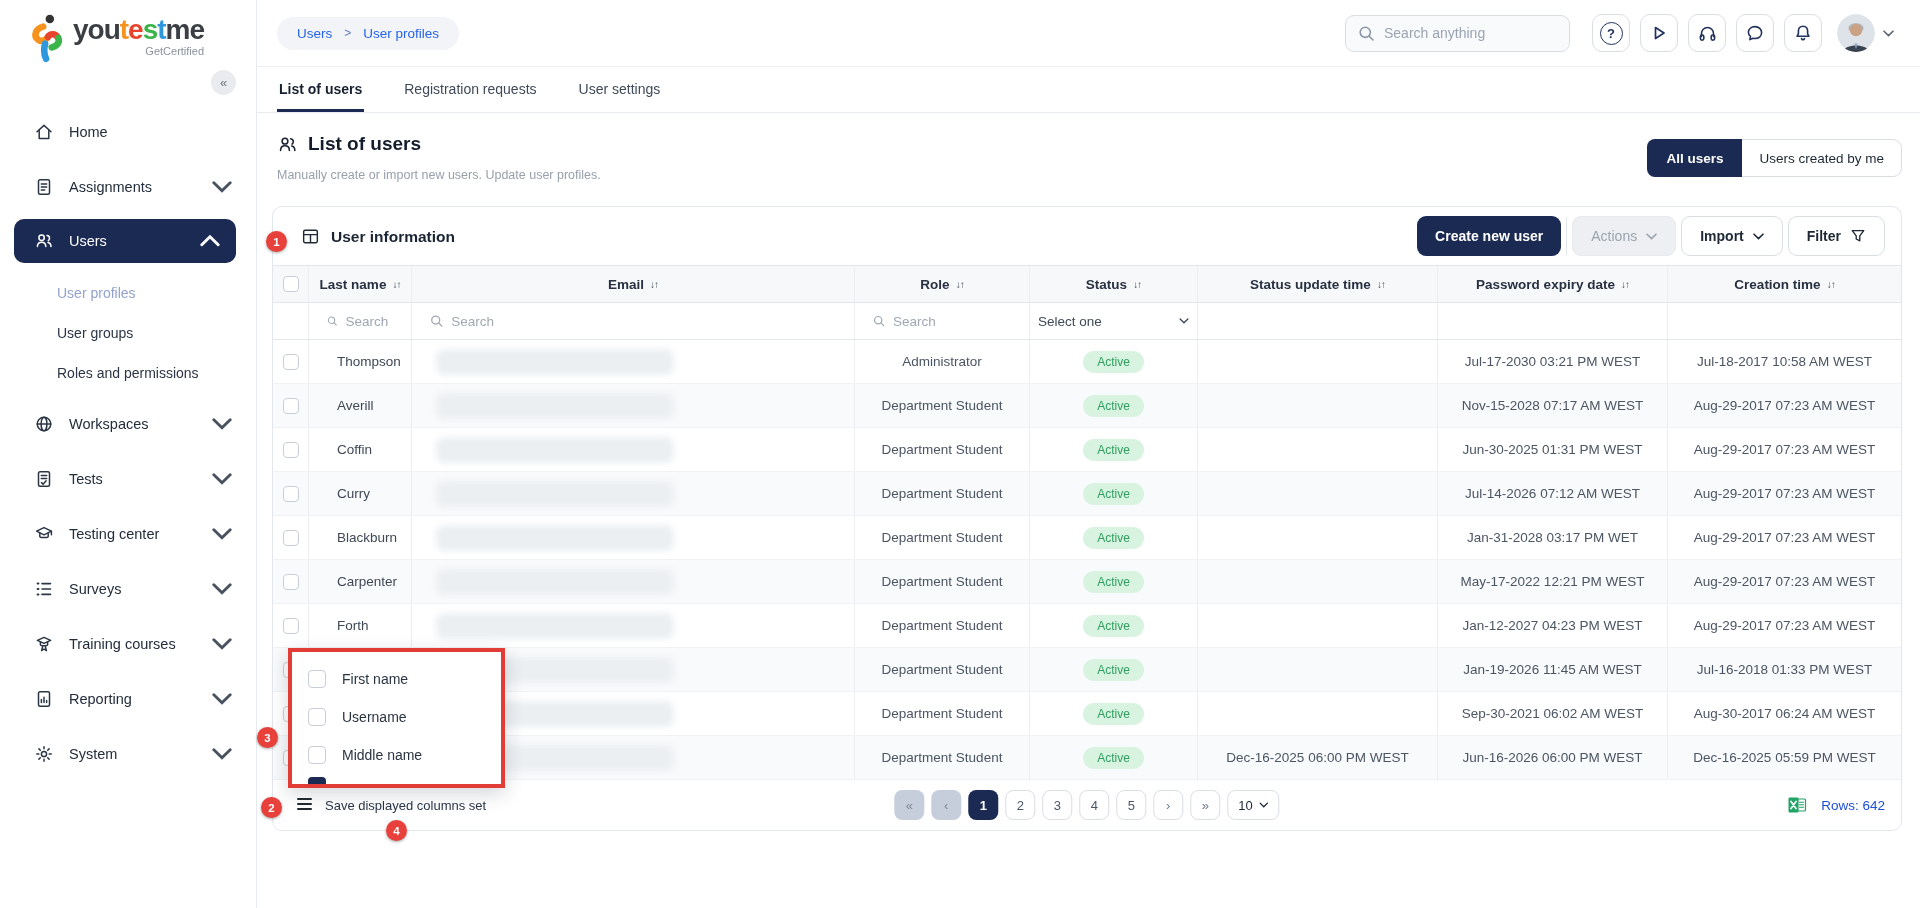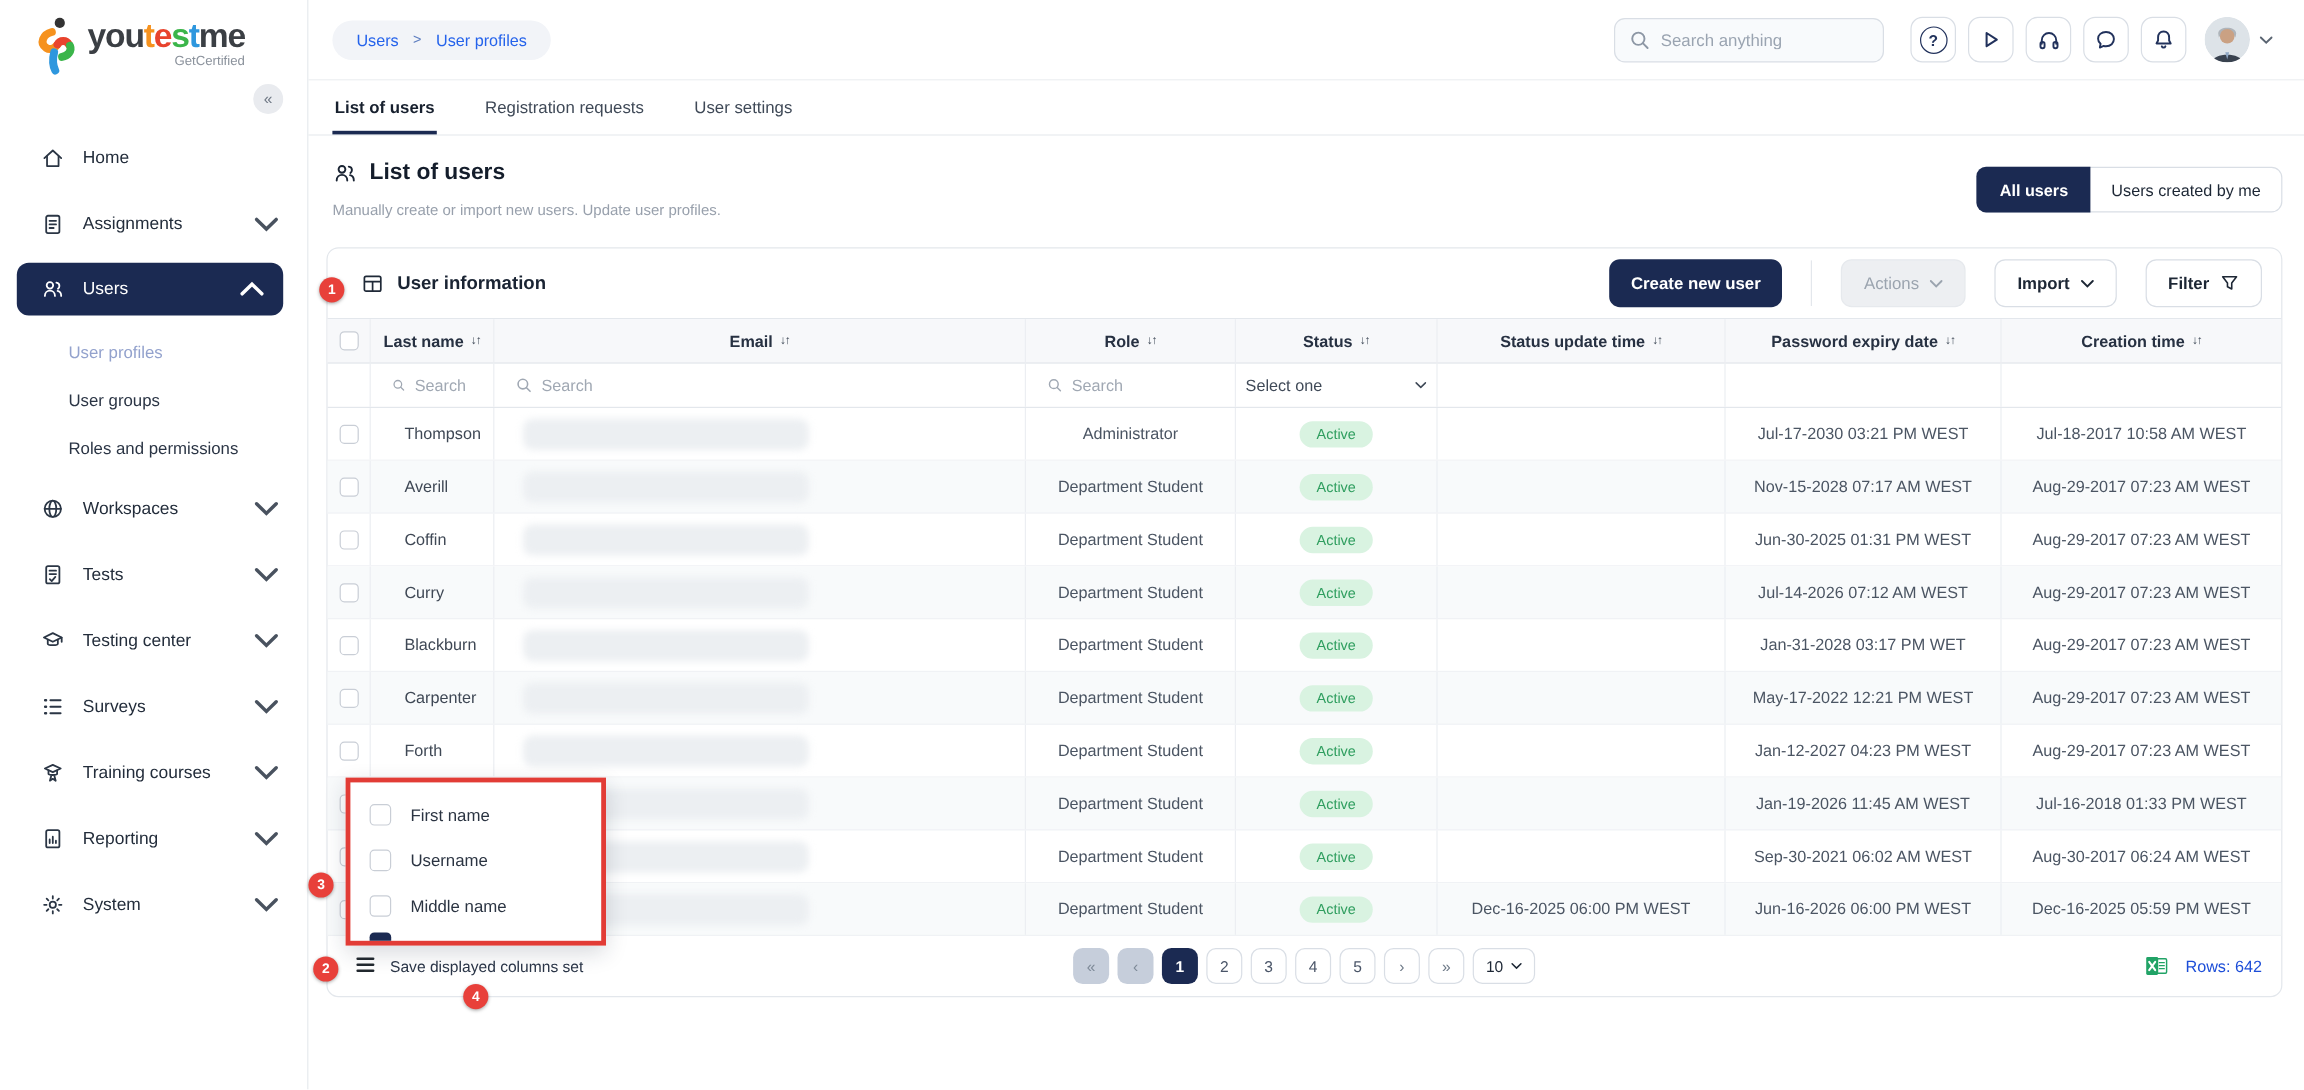--- a/index.html
+++ b/index.html
@@ -56,21 +56,21 @@
   .scope-toggle{margin-left:auto;margin-top:6px;display:flex;border:1px solid #d9dee5;border-radius:9px;height:38px;background:#fff}
   .scope-seg{display:flex;align-items:center;padding:0 17px;font-size:13.5px;cursor:pointer;white-space:nowrap}
   .scope-seg.on{background:#1b2a52;color:#fff;font-weight:700;border-radius:8px 0 0 8px;margin:-1px 0 -1px -1px;padding:0 19px}
   .scope-seg.off{color:#1d2735}
 
   
   .panel{margin:24px 18px 0 15px;border:1px solid #e3e7ec;border-radius:10px;background:#fff}
   .panel-toolbar{height:58px;display:flex;align-items:center;padding:0 16px 0 28px}
   .section-title{display:flex;align-items:flex-end;gap:11px;font-size:15.5px;font-weight:700;color:#1a2433}
   .section-title svg{color:#1f2937}
-  .tool-right{margin-left:auto;display:flex;align-items:center;gap:24px}
+  .tool-right{margin-left:auto;display:flex;align-items:center;gap:5px}
   .btn{height:40px;border-radius:9px;font-size:14px;display:flex;align-items:center;gap:9px;padding:0 18px;cursor:pointer;white-space:nowrap}
   .btn-primary{background:#1b2a52;color:#fff;font-weight:700;border:0}
   .btn-disabled{background:#edeff2;color:#9ba4af;border:1px solid #e6e9ed;cursor:default}
   .btn-outline{background:#fff;border:1px solid #d9dee5;color:#1d2735;font-weight:600}
   .v-div{width:1px;height:38px;background:#e3e7ec}
 
   
   .tbl{border-top:1px solid #e3e7ec}
   .t-row{display:grid;grid-template-columns:36px 103px 1fr 175px 168px 240px 230px 233px}
   .t-cell{display:flex;align-items:center;justify-content:center;border-right:1px solid #eceef2;padding:0 8px;min-width:0}

